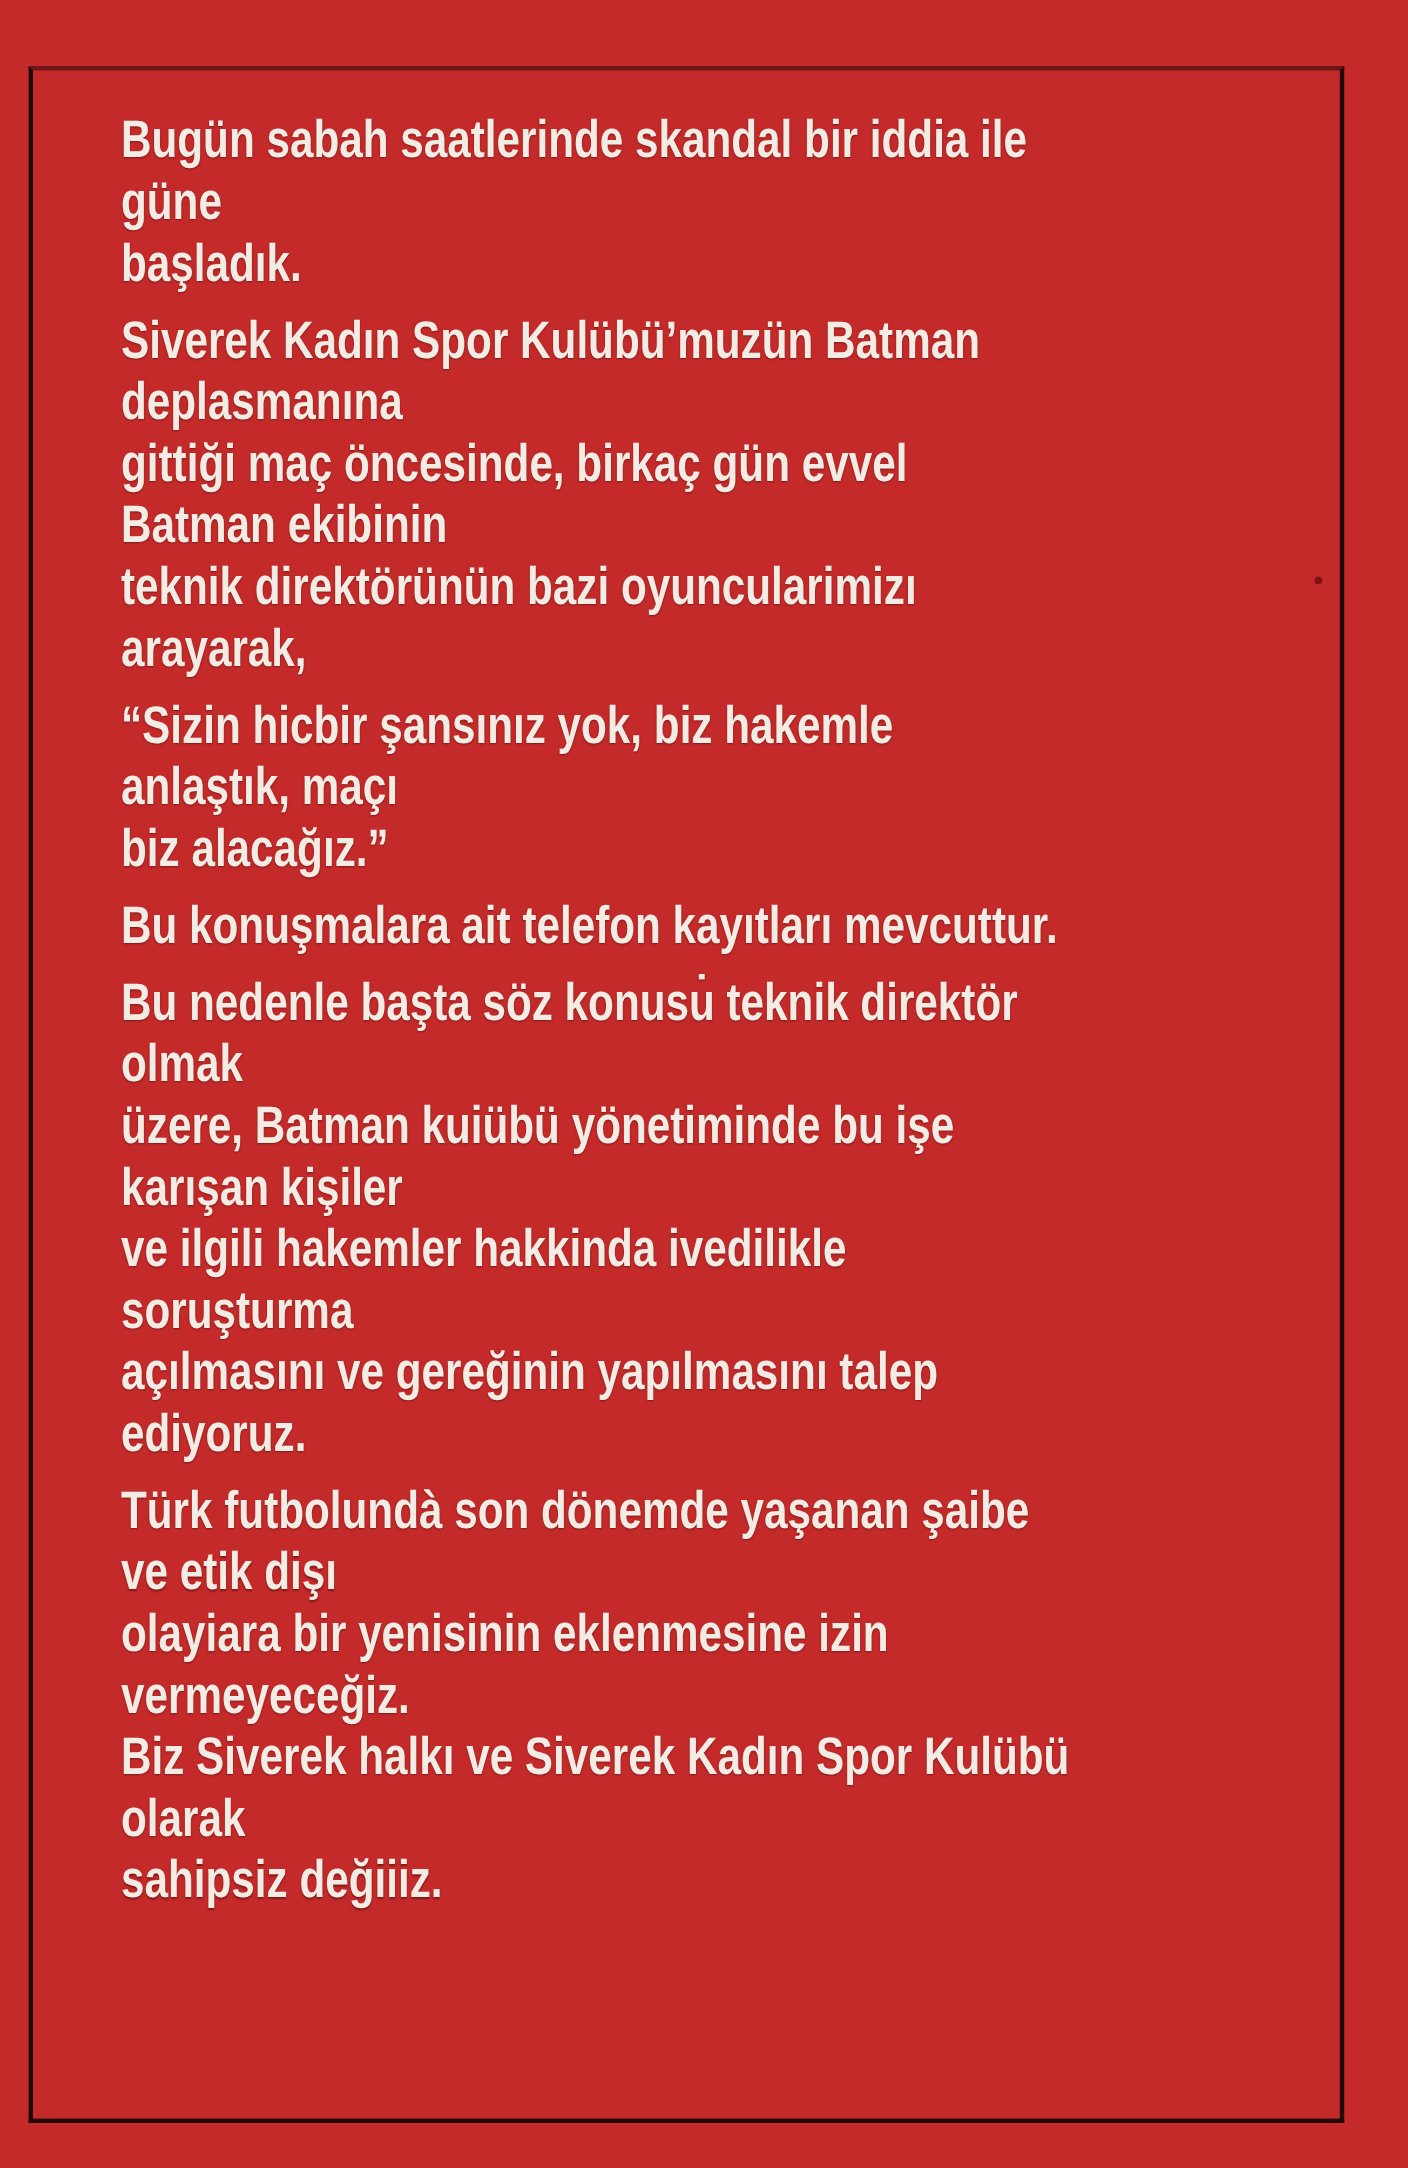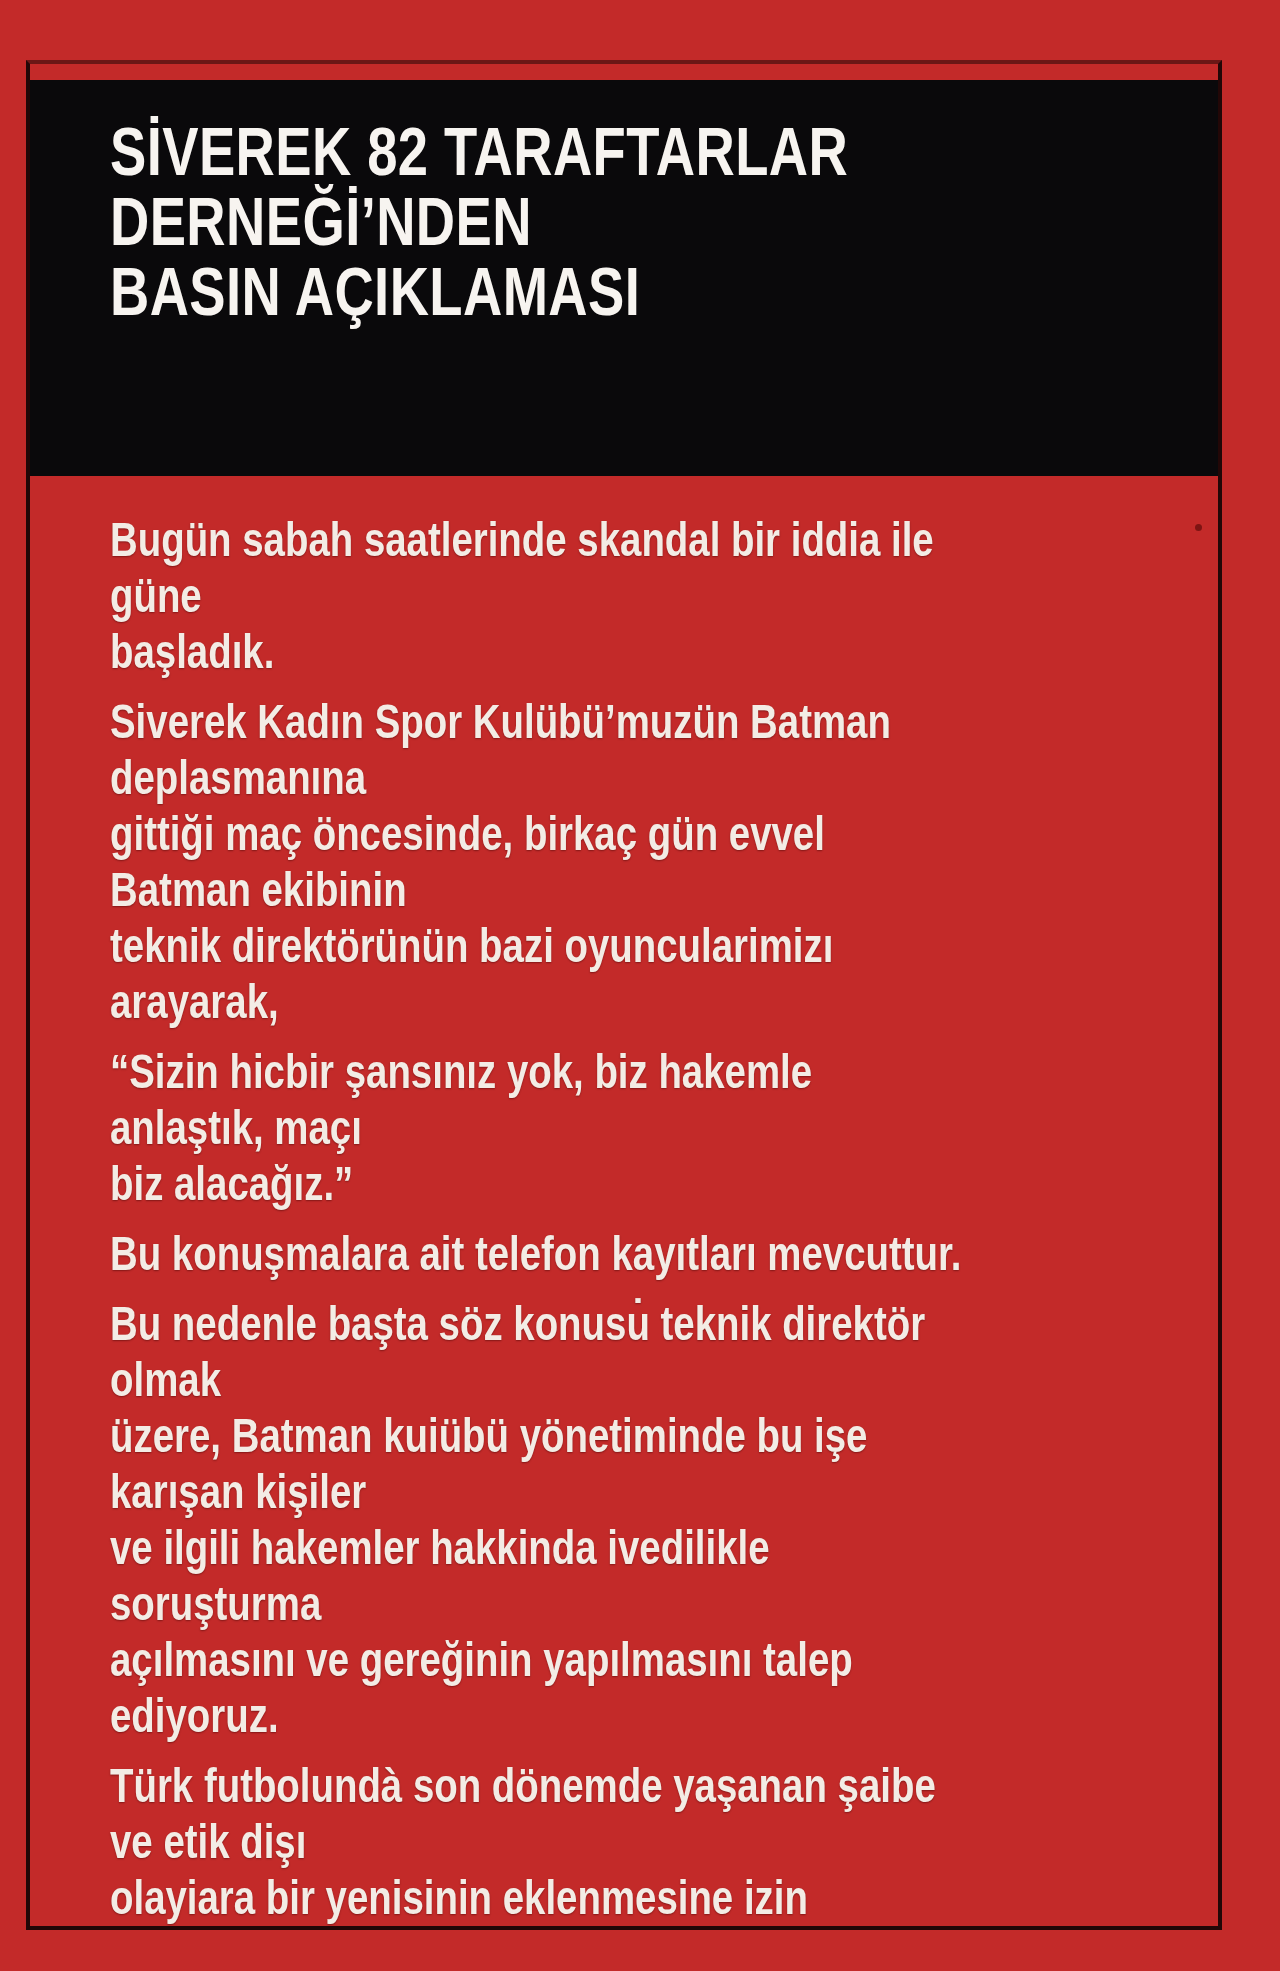--- a/index.html
+++ b/index.html
@@ -65,25 +65,20 @@
     border-radius: 50%;
     background: #7e1413;
   }
 </style>
 </head>
 <body>
 
 <div class="page">
   <div class="frame">
 
-    <div class="header-black">
-      <h1 class="title">SİVEREK 82 TARAFTARLAR
-DERNEĞİ’NDEN
-BASIN AÇIKLAMASI</h1>
-    </div>
 
     <div class="content">
       <p class="para">Bugün sabah saatlerinde skandal bir iddia ile güne
 başladık.</p>
       <p class="para">Siverek Kadın Spor Kulübü’muzün Batman deplasmanına
 gittiği maç öncesinde, birkaç gün evvel Batman ekibinin
 teknik direktörünün bazi oyuncularimizı arayarak,</p>
       <p class="para">“Sizin hicbir şansınız yok, biz hakemle anlaştık, maçı
 biz alacağız.”</p>
       <p class="para">Bu konuşmalara ait telefon kayıtları mevcuttur.</p>

